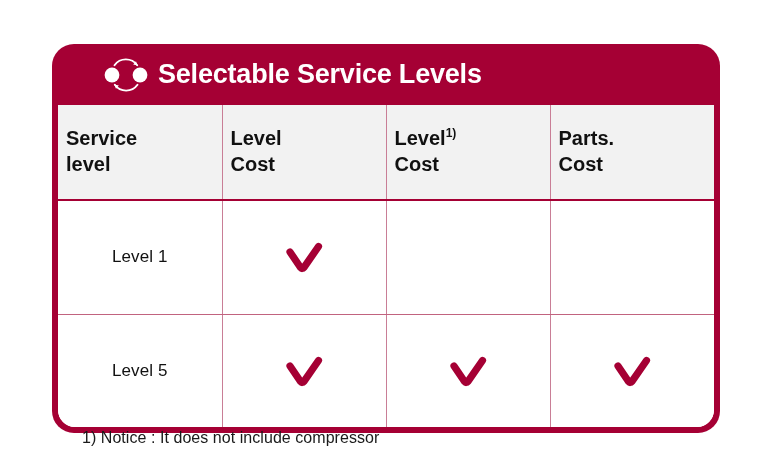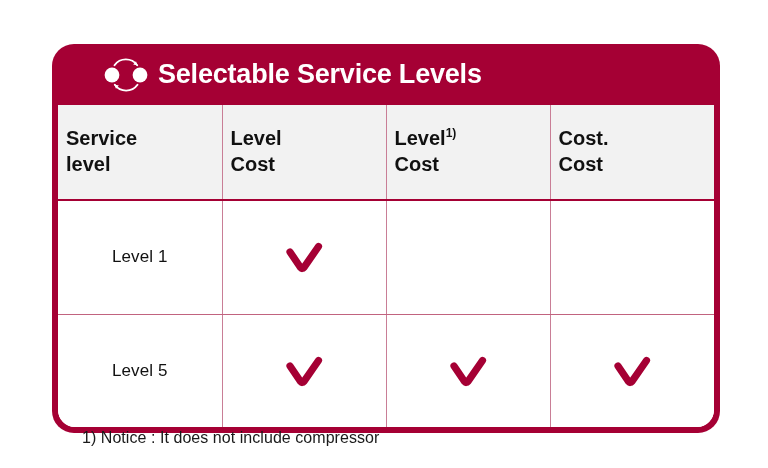--- a/index.html
+++ b/index.html
@@ -185,21 +185,21 @@
             </th>
             <th>
               <span>Level</span><br>
               <span>Cost</span>
             </th>
             <th>
               <span>Level</span><span class="sup">1)</span><br>
               <span>Cost</span>
             </th>
             <th>
-              <span>Cost.</span><br>
+              <span>Parts.</span><br>
               <span>Cost</span>
             </th>
           </tr>
         </thead>
         <tbody>
           <tr>
             <td><span class="level-label">Level 1</span></td>
             <td><span class="check"><svg viewBox="0 0 38 34" width="38" height="34">
                     <path d="M 5 12 L 15.5 27.5 Q 17.2 29.6 19.0 27.4 L 33.5 6.5" fill="none" stroke="#A50034" stroke-width="7.2" stroke-linecap="round" stroke-linejoin="round"></path>
                   </svg></span></td>

